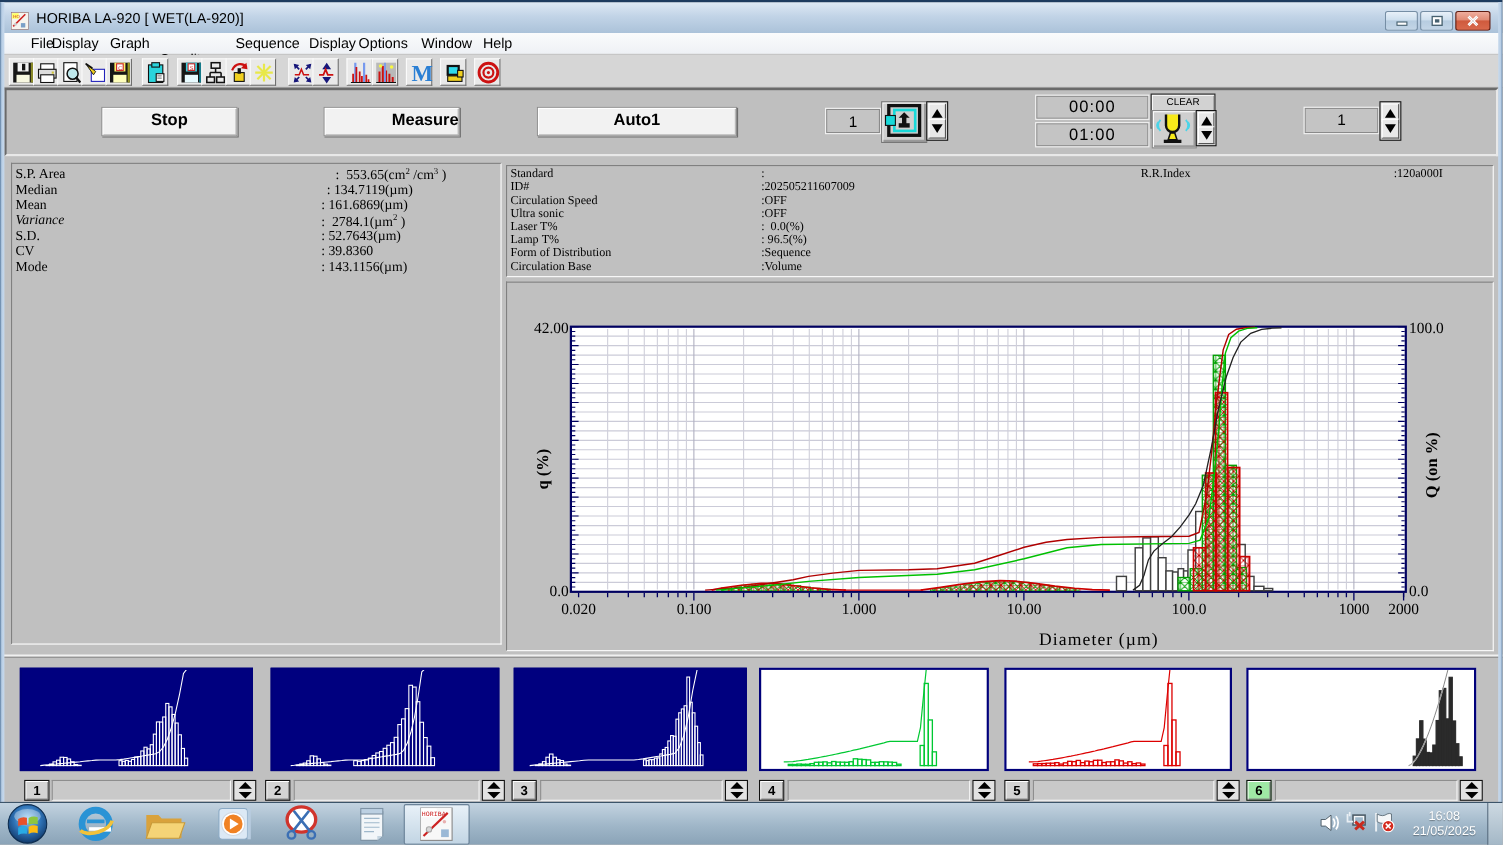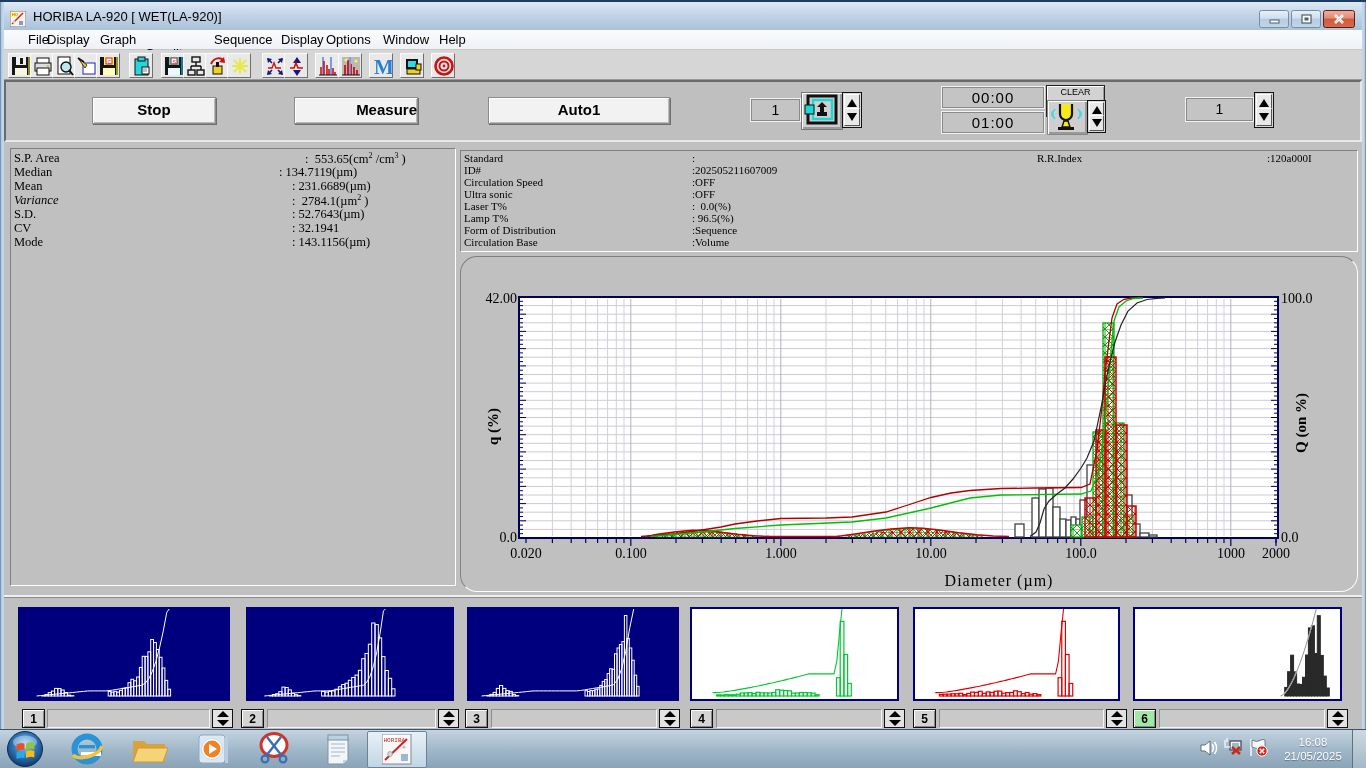--- a/index.html
+++ b/index.html
@@ -283,29 +283,29 @@
 <div class="spin" style="left:1254px;top:92px;width:20px;height:36px;">
     <div class="u"></div>
     <div class="d"></div>
   </div>
 
 <div class="abs sunken serif" id="statspanel" style="left:10px;top:148px;width:446px;height:438px;background:#c0c0c0;font-size:12.5px;box-sizing:border-box;">
 <div style="position:relative;height:100%;">
 <span style="position:absolute;left:3px;top:2px;">S.P. Area</span>
       <span style="position:absolute;left:294px;top:2px;">:&nbsp;&nbsp;553.65(cm<sup style="font-size:8px;">2</sup> /cm<sup style="font-size:8px;">3</sup> )</span>
 <span style="position:absolute;left:3px;top:16px;">Median</span>
-      <span style="position:absolute;left:268px;top:16px;">: 134.7119(µm)</span>
+      <span style="position:absolute;left:286px;top:16px;">: 134.7119(µm)</span>
 <span style="position:absolute;left:3px;top:30px;">Mean</span>
-      <span style="position:absolute;left:281px;top:30px;">: 231.6689(µm)</span>
+      <span style="position:absolute;left:281px;top:30px;">: 161.6869(µm)</span>
 <span style="position:absolute;left:3px;top:44px;font-style:italic;">Variance</span>
       <span style="position:absolute;left:281px;top:44px;">:&nbsp;&nbsp;2784.1(µm<sup style="font-size:8px;">2</sup> )</span>
 <span style="position:absolute;left:3px;top:58px;">S.D.</span>
       <span style="position:absolute;left:281px;top:58px;">: 52.7643(µm)</span>
 <span style="position:absolute;left:3px;top:72px;">CV</span>
-      <span style="position:absolute;left:281px;top:72px;">: 32.1941</span>
+      <span style="position:absolute;left:281px;top:72px;">: 39.8360</span>
 <span style="position:absolute;left:3px;top:86px;">Mode</span>
       <span style="position:absolute;left:281px;top:86px;">: 143.1156(µm)</span>
 </div>
   </div>
 
 <div class="abs sunken serif" id="infopanel" style="left:460px;top:150px;width:898px;height:102px;background:#c0c0c0;font-size:11px;box-sizing:border-box;">
 <div style="position:relative;height:100%;">
 <span style="position:absolute;left:3px;top:1px;">Standard</span>
       <span style="position:absolute;left:231px;top:1px;">:</span>
       <span style="position:absolute;left:576px;top:1px;">R.R.Index</span>
@@ -320,21 +320,21 @@
       <span style="position:absolute;left:231px;top:49px;">:&nbsp;&nbsp;0.0(%)</span>
 <span style="position:absolute;left:3px;top:61px;">Lamp&nbsp;T%</span>
       <span style="position:absolute;left:231px;top:61px;">: 96.5(%)</span>
 <span style="position:absolute;left:3px;top:73px;">Form of Distribution</span>
       <span style="position:absolute;left:231px;top:73px;">:Sequence</span>
 <span style="position:absolute;left:3px;top:85px;">Circulation Base</span>
       <span style="position:absolute;left:231px;top:85px;">:Volume</span>
 </div>
   </div>
 
-<div class="abs sunken" id="chartpanel" style="left:460px;top:256px;width:898px;height:336px;background:#c0c0c0;box-sizing:border-box;position:absolute;border-radius:17px;">
+<div class="abs sunken" id="chartpanel" style="left:460px;top:256px;width:898px;height:336px;background:#c0c0c0;box-sizing:border-box;position:absolute;">
     <svg width="898" height="336" viewBox="460 256 898 336" style="position:absolute;left:0;top:0;">
 <defs>
 <pattern id="gh" width="8" height="8" patternUnits="userSpaceOnUse">
 <rect width="8" height="8" fill="#fff"></rect>
 <path d="M0 0 H8 V8 M0 0 V8 M0 0 L8 8 M8 0 L0 8" stroke="#00a000" stroke-width="0.9" fill="none"></path>
 </pattern>
 <pattern id="rh" width="9" height="9" patternUnits="userSpaceOnUse">
 <rect width="9" height="9" fill="none"></rect>
 <path d="M0 0 H9 V9 M0 0 V9 M0 0 L9 9 M9 0 L0 9" stroke="#cc0000" stroke-width="0.9" fill="none"></path>
 </pattern>

